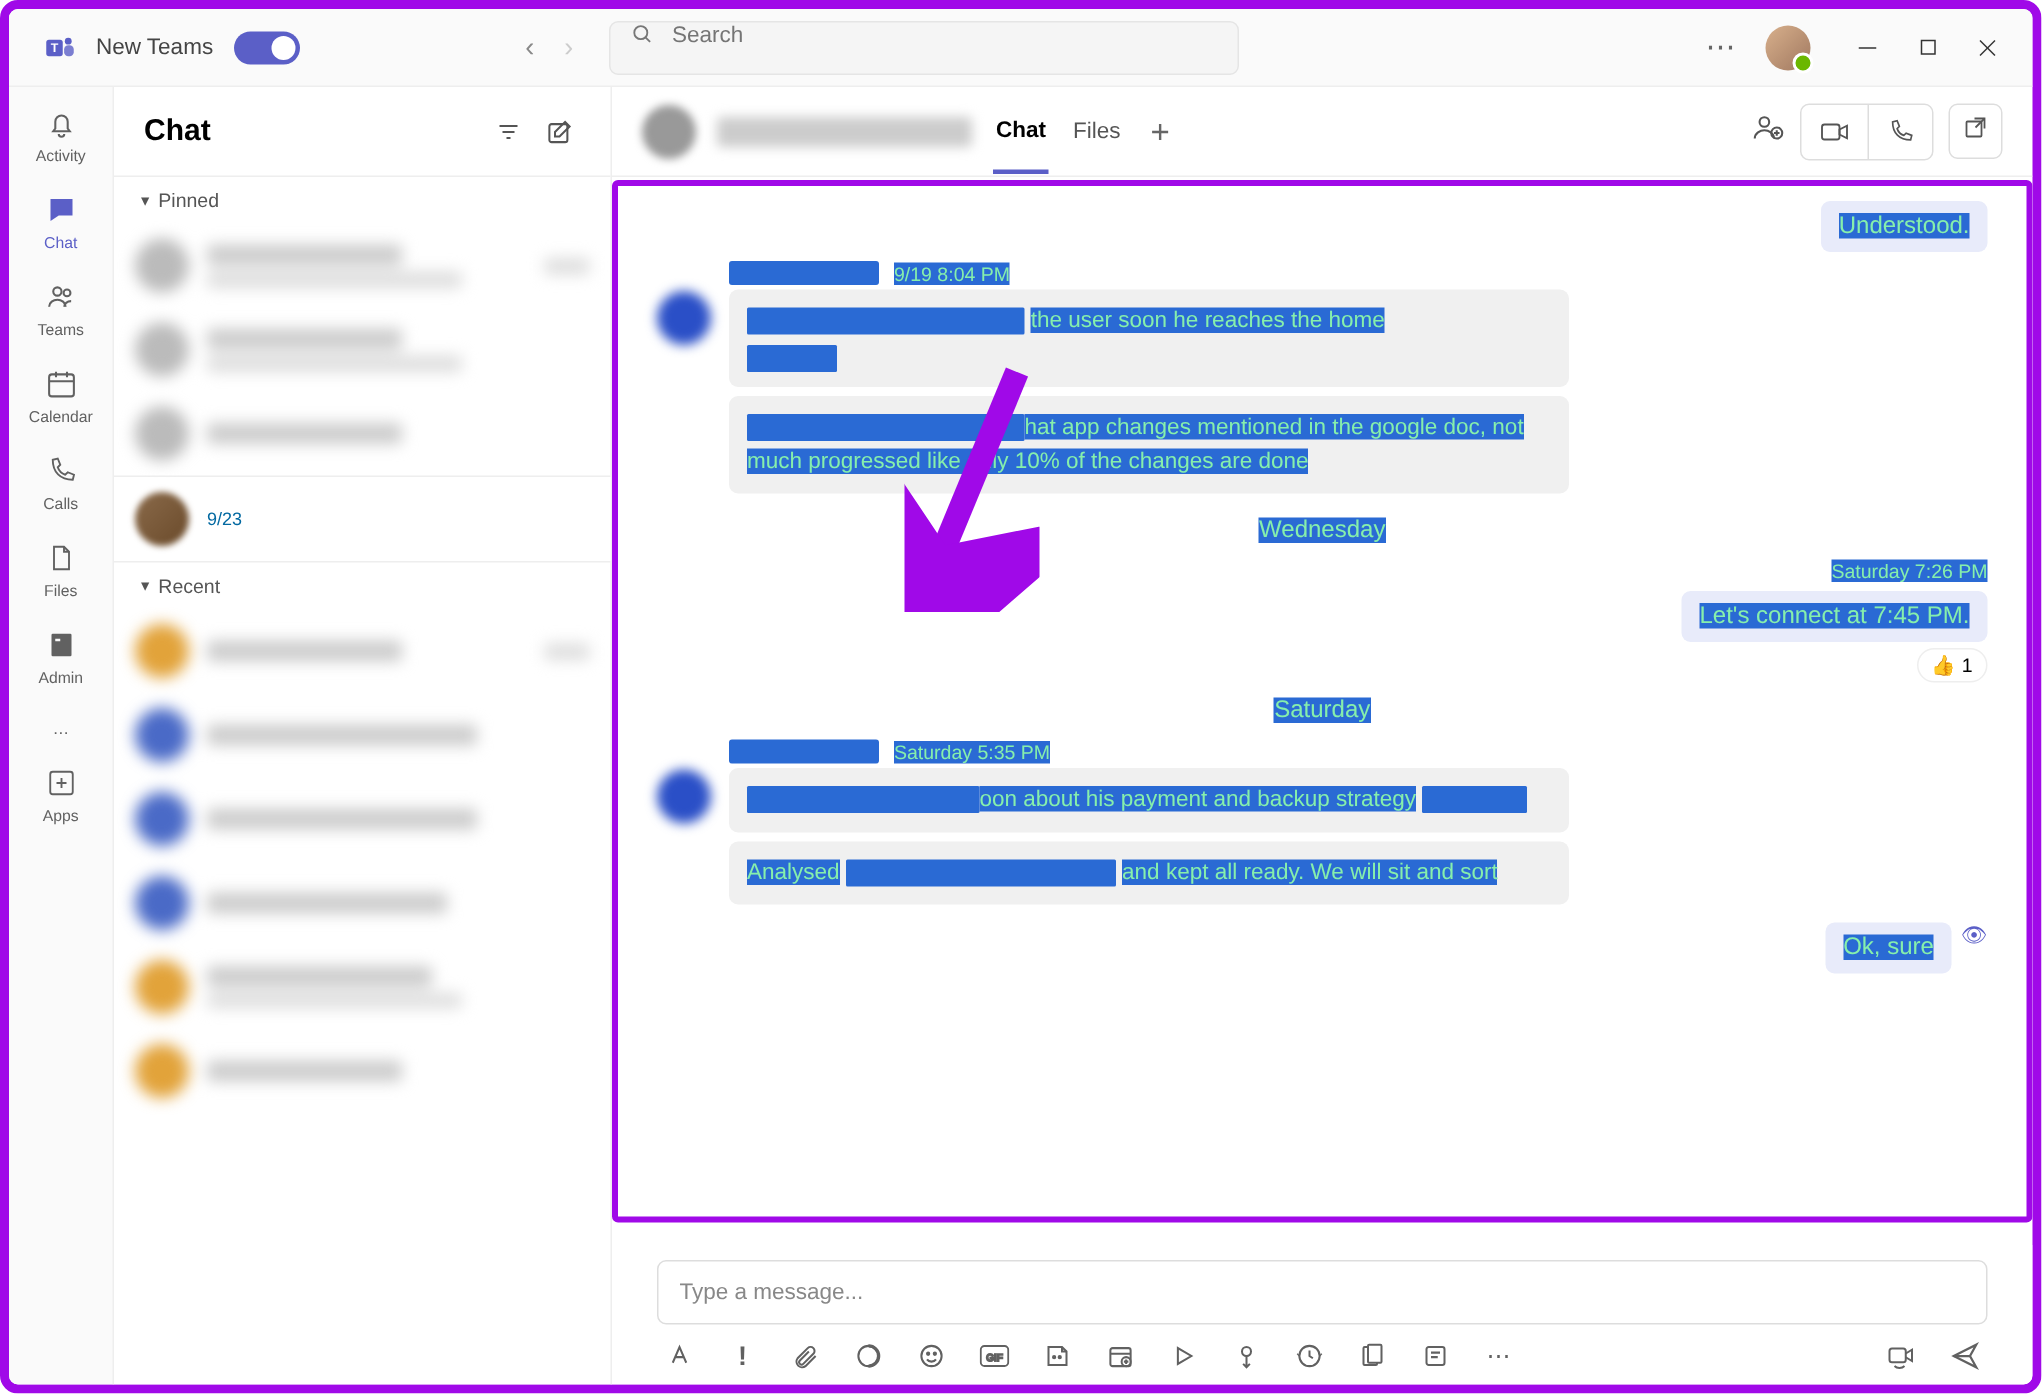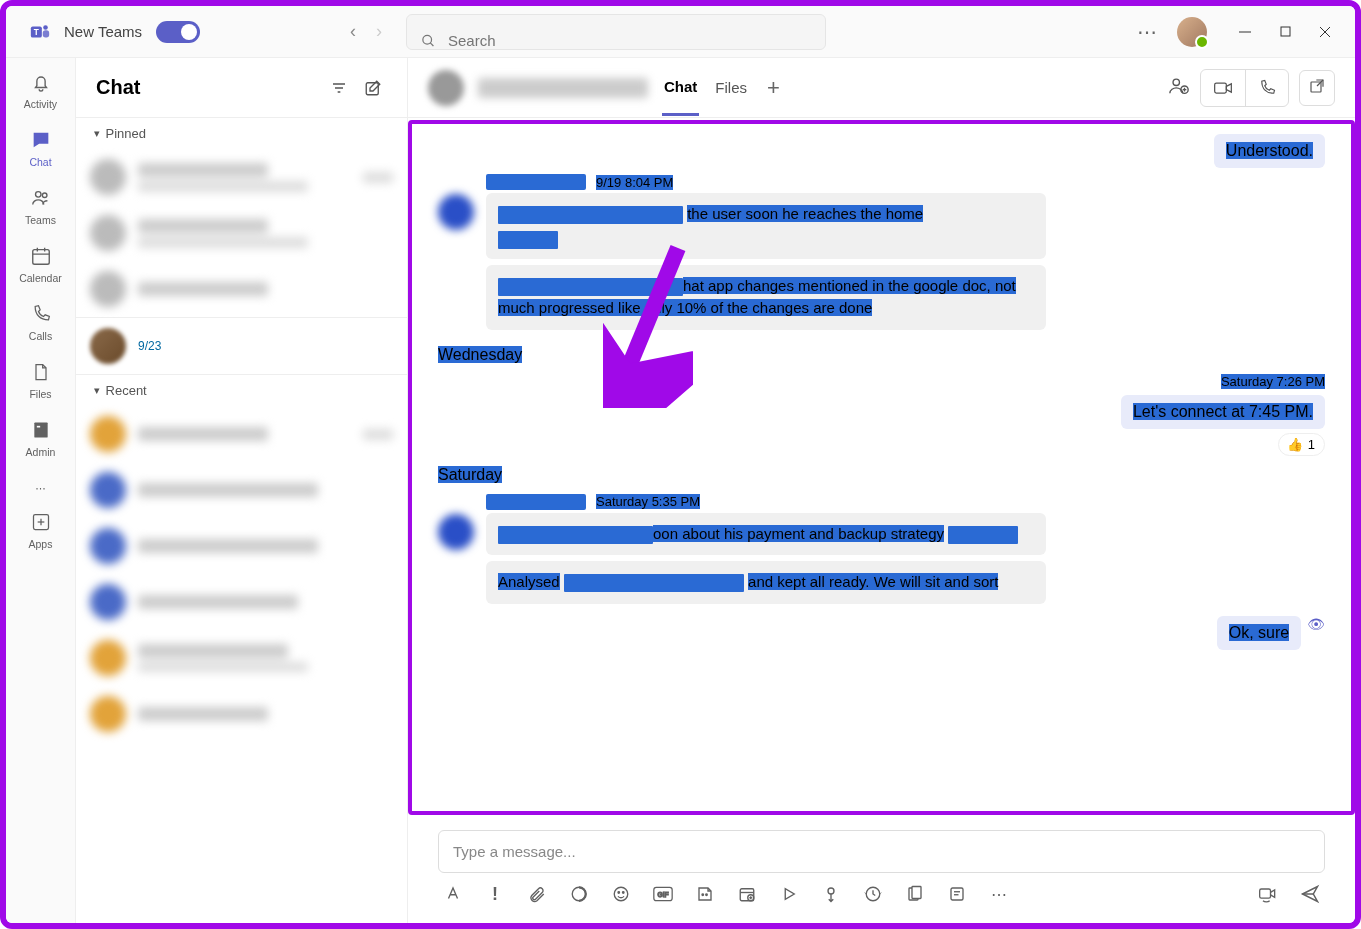--- a/index.html
+++ b/index.html
@@ -5,21 +5,21 @@
 *{box-sizing:border-box;margin:0;padding:0;font-family:"Segoe UI",Arial,sans-serif}
 body{width:1361px;height:929px;overflow:hidden;background:#fff;position:relative}
 .frame{position:absolute;inset:0;border:6px solid #a009e8;border-radius:12px;overflow:hidden;background:#fff}
 .titlebar{height:52px;display:flex;align-items:center;padding:0 10px;background:#fafafa;border-bottom:1px solid #eee}
 .teams-logo{width:24px;height:24px;margin:0 12px;display:flex;align-items:center;justify-content:center}
 .app-title{font-size:15px;color:#444;margin-right:14px}
 .toggle{width:44px;height:22px;background:#5b5fc7;border-radius:11px;position:relative}
 .toggle::after{content:"";width:16px;height:16px;background:#fff;border-radius:50%;position:absolute;top:3px;right:3px}
 .nav-arrows{margin-left:150px;display:flex;gap:20px;color:#888}
 .nav-arrows span{font-size:18px;cursor:pointer}
-.searchbox{margin-left:24px;width:420px;height:36px;background:#f5f5f5;border:1px solid #e5e5e5;border-radius:6px;display:flex;align-items:flex-end;padding:0 14px;color:#777}
+.searchbox{margin-left:24px;width:420px;height:36px;background:#f5f5f5;border:1px solid #e5e5e5;border-radius:6px;display:flex;align-items:flex-start;padding:0 14px;color:#777}
 .searchbox svg{margin-right:12px}
 .searchbox input{border:none;background:none;outline:none;font-size:15px;width:100%}
 .spacer{flex:1}
 .win-dots{font-size:20px;color:#666;margin-right:18px;letter-spacing:2px}
 .avatar-me{width:30px;height:30px;border-radius:50%;background:linear-gradient(135deg,#d8b08c,#a07860);margin-right:18px;position:relative}
 .avatar-me::after{content:"";width:10px;height:10px;background:#6bb700;border:2px solid #fff;border-radius:50%;position:absolute;bottom:-2px;right:-2px}
 .winbtn{width:40px;height:40px;display:flex;align-items:center;justify-content:center;color:#555}
 
 .main{display:flex;height:calc(100% - 52px)}
 .rail{width:70px;background:#fafafa;border-right:1px solid #eee;display:flex;flex-direction:column;align-items:center;padding-top:12px}
@@ -60,28 +60,28 @@
 .highlight-box{position:absolute;border:4px solid #a009e8;border-radius:4px;left:0;right:0;top:62px;bottom:108px;pointer-events:none;z-index:5}
 .arrow-ptr{position:absolute;z-index:20;left:195px;top:180px;pointer-events:none}
 
 .msg-out{display:flex;justify-content:flex-end;margin:6px 0}
 .msg-out .bub{background:#e8ebfa;border-radius:6px;padding:8px 12px;max-width:520px}
 .msg-in-grp{display:flex;gap:12px;margin:6px 0}
 .msg-in-grp .av{width:36px;height:36px;border-radius:50%;background:#2a4fc7;filter:blur(4px);margin-top:20px;flex-shrink:0}
 .msg-meta{margin-bottom:3px;display:flex;gap:10px;align-items:center;font-size:13px;color:#555}
 .meta-name{background:#2a6ad4;height:16px;width:100px;border-radius:2px;color:#fff}
 .bub-in{background:#f0f0f0;border-radius:6px;padding:10px 12px;margin-bottom:6px;max-width:560px;color:#323130;font-size:15px;line-height:1.5}
-.date-sep{text-align:left;margin:10px 0}
+.date-sep{text-align:center;margin:10px 0}
 .ts-out{text-align:right;font-size:13px;color:#555;margin-bottom:2px}
-.sel-hl{background:#2a6ad4;color:#000000}
+.sel-hl{background:#2a6ad4;color:#86efac}
 .redact{background:#2a6ad4;display:inline-block;border-radius:1px;vertical-align:middle}
 .reaction{background:#fff;border:1px solid #eee;border-radius:14px;padding:3px 9px;font-size:13px;display:inline-flex;align-items:center;gap:4px;margin-top:4px;float:right}
 .seen{font-size:14px;color:#5b5fc7;margin-left:6px}
 
-.compose{border-top:0;padding:10px 30px 18px;background:#fff}
+.compose{border-top:0;padding:10px 30px 8px;background:#fff}
 .compose-box{border:1px solid #ddd;border-radius:6px;padding:12px 14px;color:#888;font-size:15px}
 .compose-bar{display:flex;gap:20px;padding:10px 4px 0;color:#616161;align-items:center}
 .compose-bar .ci{width:22px;height:22px;display:flex;align-items:center;justify-content:center}
 .compose-bar .right{margin-left:auto;display:flex;gap:20px}
 </style>
 </head>
 <body>
 
 <div class="frame">
  <div class="titlebar">

